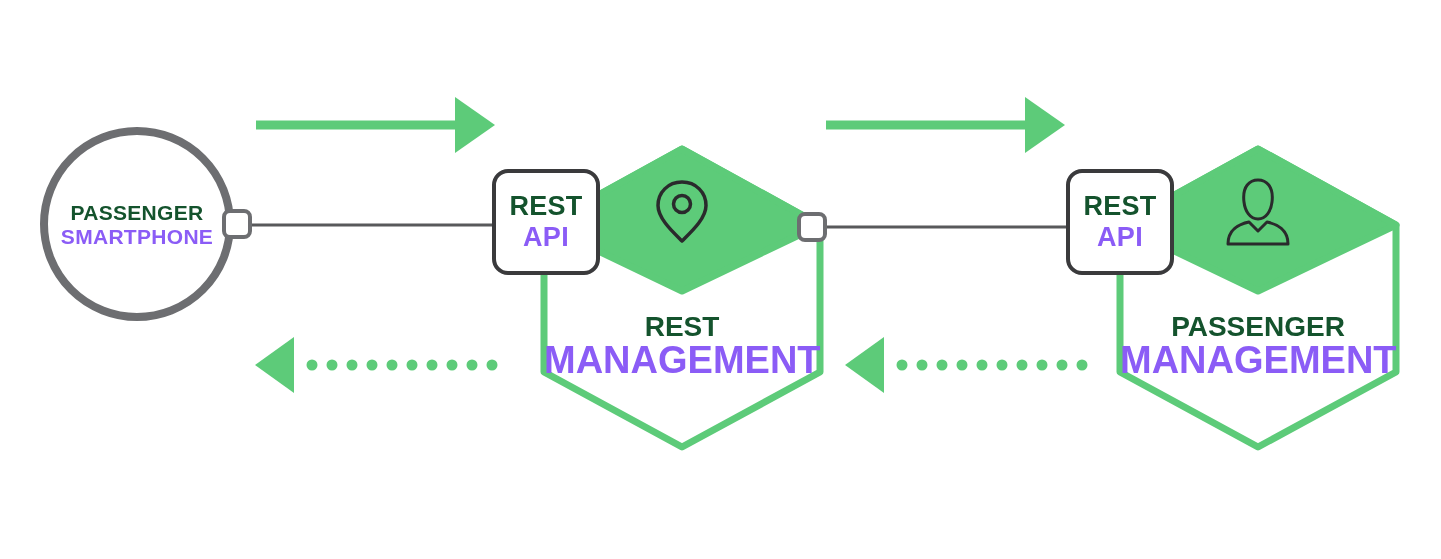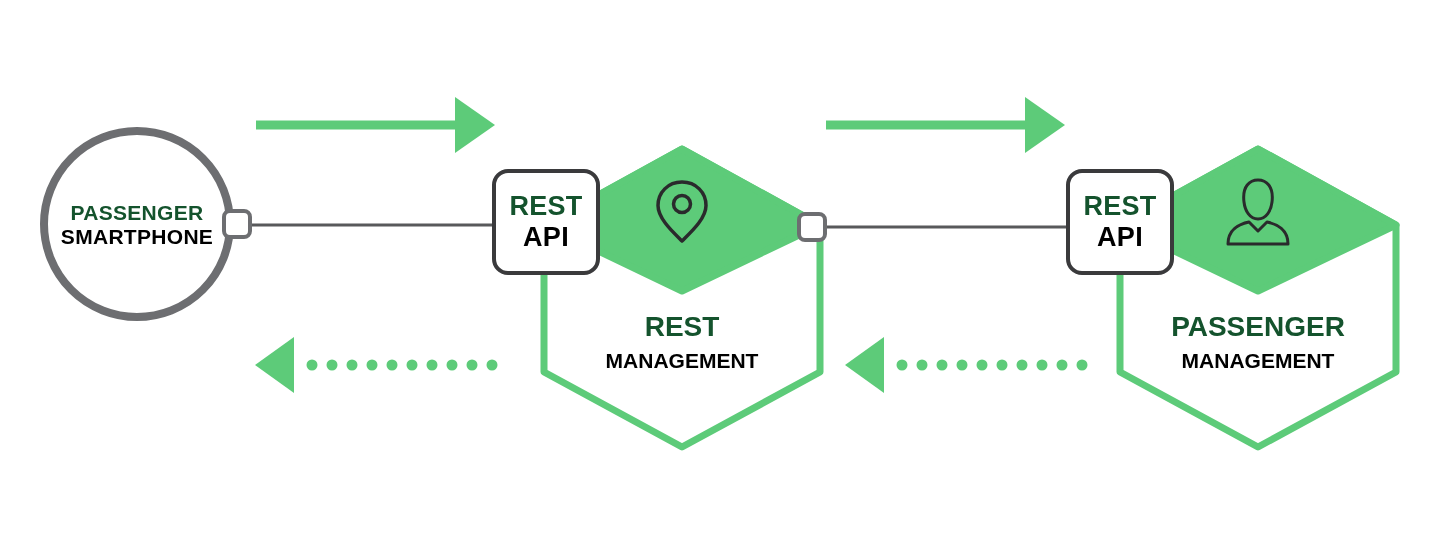--- a/index.html
+++ b/index.html
@@ -23,21 +23,21 @@
   .label-block {
     position: absolute;
     text-align: center;
     font-weight: 700;
     pointer-events: none;
   }
   .label-block div {
     white-space: nowrap;
   }
   .dark { color: #14532d; }
-  .green { color: #000000; }
+  .green { color: #8b5cf6; }
 
   .circle-labels {
     left: 40px;
     top: 201px;
     width: 194px;
     font-size: 21px;
     line-height: 24px;
     letter-spacing: 0.3px;
   }
   .rest-labels {
@@ -54,21 +54,21 @@
     width: 276px;
     top: 310px;
   }
   .hex-left-labels  { left: 544px; }
   .hex-right-labels { left: 1120px; }
   .hex-labels .line1 {
     font-size: 28px;
     line-height: 33px;
   }
   .hex-labels .line2 {
-    font-size: 21px;
+    font-size: 38px;
     line-height: 35px;
   }
 </style>
 </head>
 <body>
 
 <div class="canvas">
 
   <svg class="gfx" width="1441" height="559" viewBox="0 0 1441 559">
 

